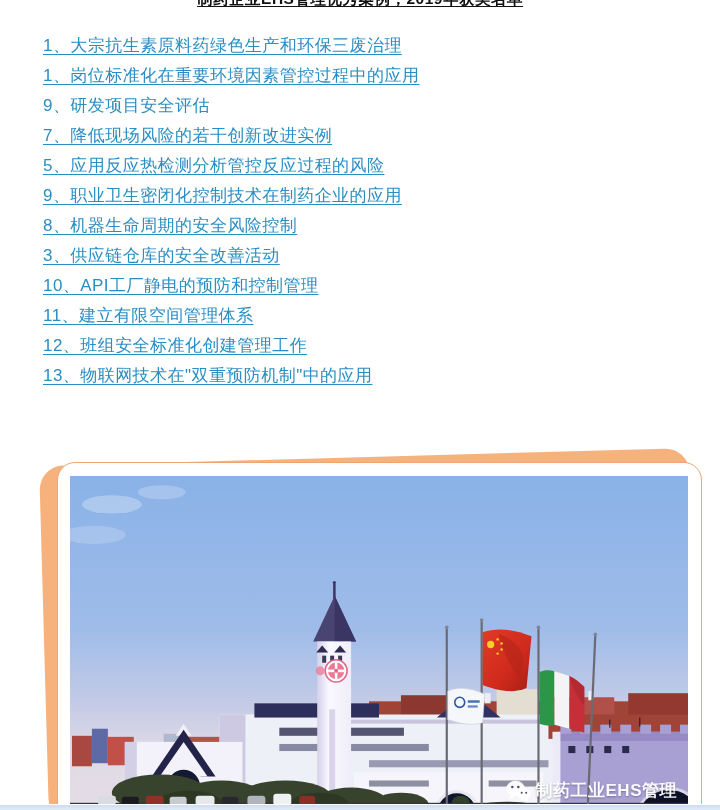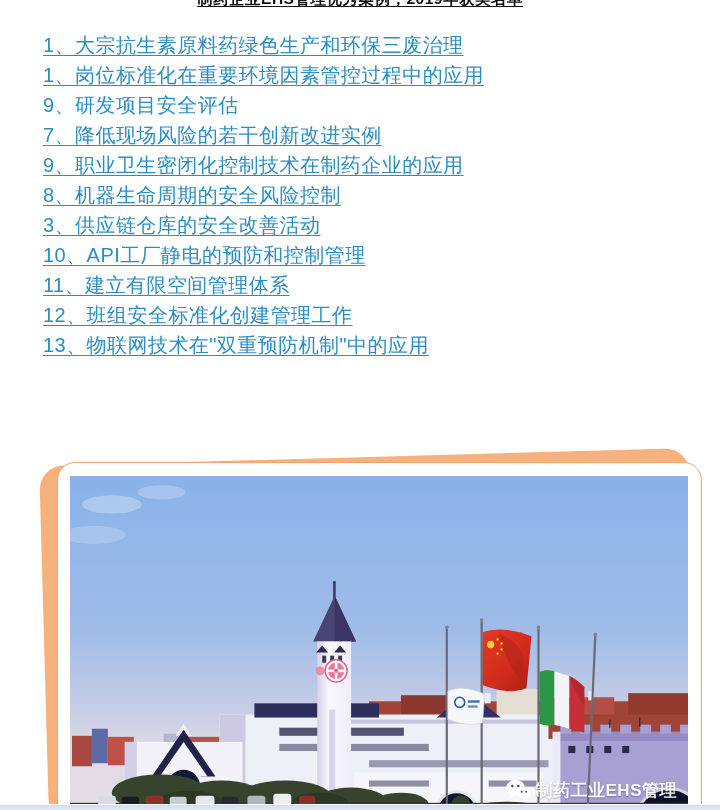--- a/index.html
+++ b/index.html
@@ -25,21 +25,21 @@
     line-height:22px;
   }
   
   .link-list{
     position:absolute;
     top:38px;left:43px;right:20px;
   }
   .link-list a{
     display:block;
     margin:0 0 15px 0;
-    font-size:20px;
+    font-size:17px;
     line-height:15px;
     letter-spacing:.45px;
     color:var(--link,#2b8ec3);
     text-decoration:underline;
     text-underline-offset:3px;
     text-decoration-thickness:1px;
     cursor:pointer;
     white-space:nowrap;
   }
   .link-list a.no-underline{text-decoration:none;cursor:default;}
@@ -67,21 +67,21 @@
     position:relative;
     width:618px;height:340px;
     overflow:hidden;
     background:#9dbbe2;
   }
   .photo svg.scene{display:block;width:618px;height:340px;}
   
   .watermark{
     position:absolute;
     top:303px;right:11px;
-    display:flex;align-items:flex-start;gap:5px;
+    display:flex;align-items:flex-end;gap:5px;
     color:var(--watermark,#fff);
     font-size:17px;font-weight:bold;
     letter-spacing:.5px;
     text-shadow:0 1px 2px rgba(20,20,40,.35);
     opacity:.96;
   }
   .watermark svg{display:block;}
   
   .bottom-strip{
     position:absolute;
@@ -96,20 +96,21 @@
 
 <div id="viewport">
 
   <h1 class="article-title">制药企业EHS管理优秀案例，2019年获奖名单</h1>
 
   <nav class="link-list">
     <a href="#">1、大宗抗生素原料药绿色生产和环保三废治理</a>
     <a href="#">1、岗位标准化在重要环境因素管控过程中的应用</a>
     <a href="#" class="no-underline">9、研发项目安全评估</a>
     <a href="#">7、降低现场风险的若干创新改进实例</a>
+    <a href="#">5、应用反应热检测分析管控反应过程的风险</a>
     <a href="#">9、职业卫生密闭化控制技术在制药企业的应用</a>
     <a href="#">8、机器生命周期的安全风险控制</a>
     <a href="#">3、供应链仓库的安全改善活动</a>
     <a href="#">10、API工厂静电的预防和控制管理</a>
     <a href="#">11、建立有限空间管理体系</a>
     <a href="#">12、班组安全标准化创建管理工作</a>
     <a href="#">13、物联网技术在"双重预防机制"中的应用</a>
   </nav>
 
   <section>

